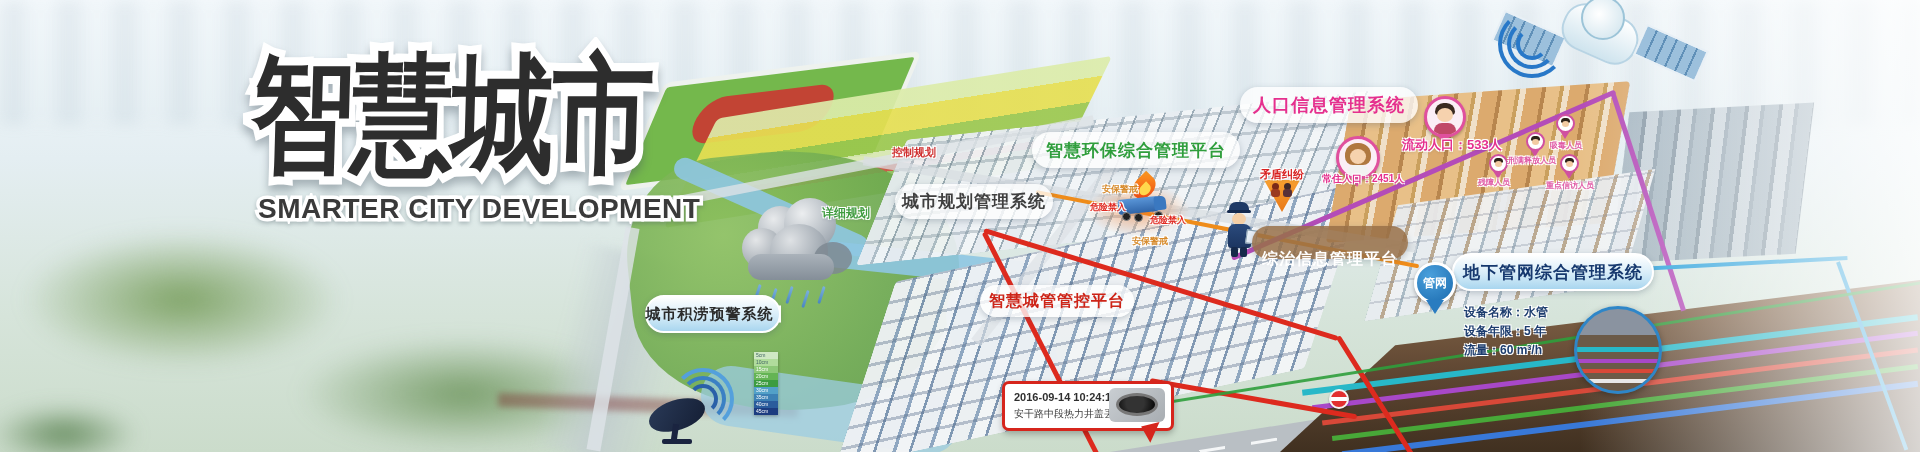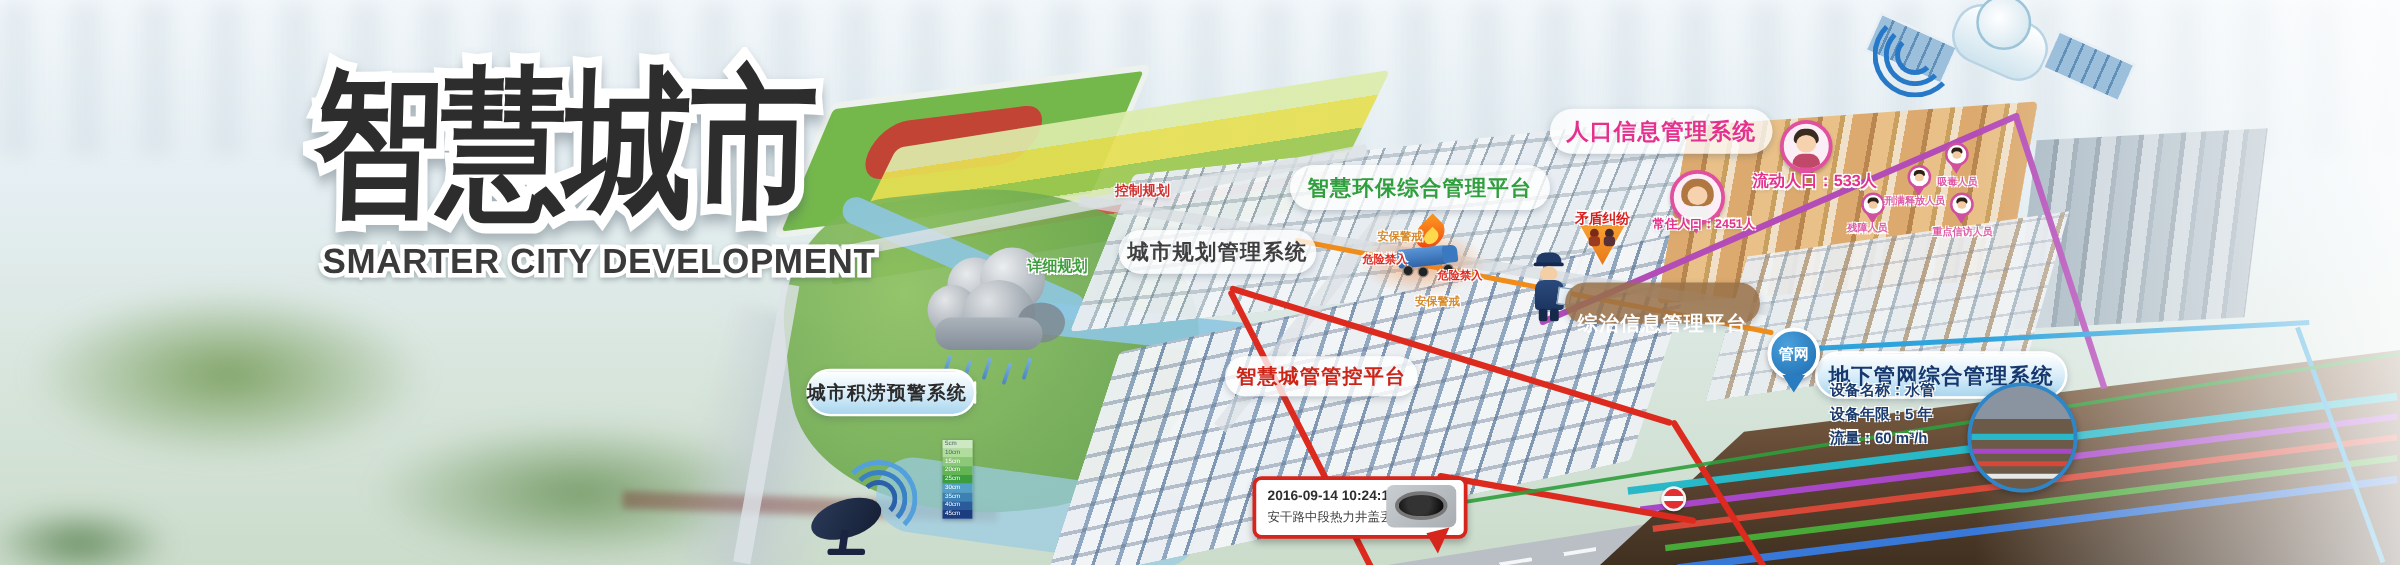--- a/index.html
+++ b/index.html
@@ -154,21 +154,21 @@
   </div>
   <div class="pill" style="left:1240px;top:87px;width:178px;height:36px;">
     <span style="font-size:18px;color:#e5308e;">人口信息管理系统</span>
   </div>
   <div class="pill brown" style="left:1252px;top:226px;width:156px;height:33px;">
     <span style="font-size:16px;color:#fff;margin-top:33px;">综治信息管理平台</span>
   </div>
   <div class="pill" style="left:980px;top:285px;width:154px;height:32px;">
     <span style="font-size:16px;color:#cd2418;">智慧城管管控平台</span>
   </div>
-  <div class="pill blue" style="left:1452px;top:281px;width:198px;height:34px;justify-content:center;">
+  <div class="pill blue" style="left:1452px;top:253px;width:198px;height:34px;justify-content:center;">
     <span style="font-size:17px;color:#16386e;">地下管网综合管理系统</span>
   </div>
   <div class="pill blue" style="left:645px;top:295px;width:132px;height:34px;">
     <span style="font-size:15px;color:#2b2b2b;">城市积涝预警系统</span>
     <span style="display:inline-block;width:10px;height:16px;border:1px solid #fff;border-radius:2px;background:linear-gradient(180deg,#e83030 0 60%,#b81c1c 60%),repeating-linear-gradient(0deg,transparent 0 3px,rgba(255,255,255,.8) 3px 4px);background-blend-mode:normal;"></span>
   </div>
 
   <div class="abs" style="left:1414px;top:262px;width:42px;height:54px;z-index:41;">
     <div style="position:absolute;left:0;top:0;width:36px;height:36px;border-radius:50%;border:3px solid #fff;background:radial-gradient(circle at 35% 30%,#4aa0dc,#1c6cb0);box-shadow:0 2px 4px rgba(0,0,0,.3);display:flex;align-items:center;justify-content:center;">
       <span style="color:#fff;font-size:12px;font-weight:bold;">管网</span>

